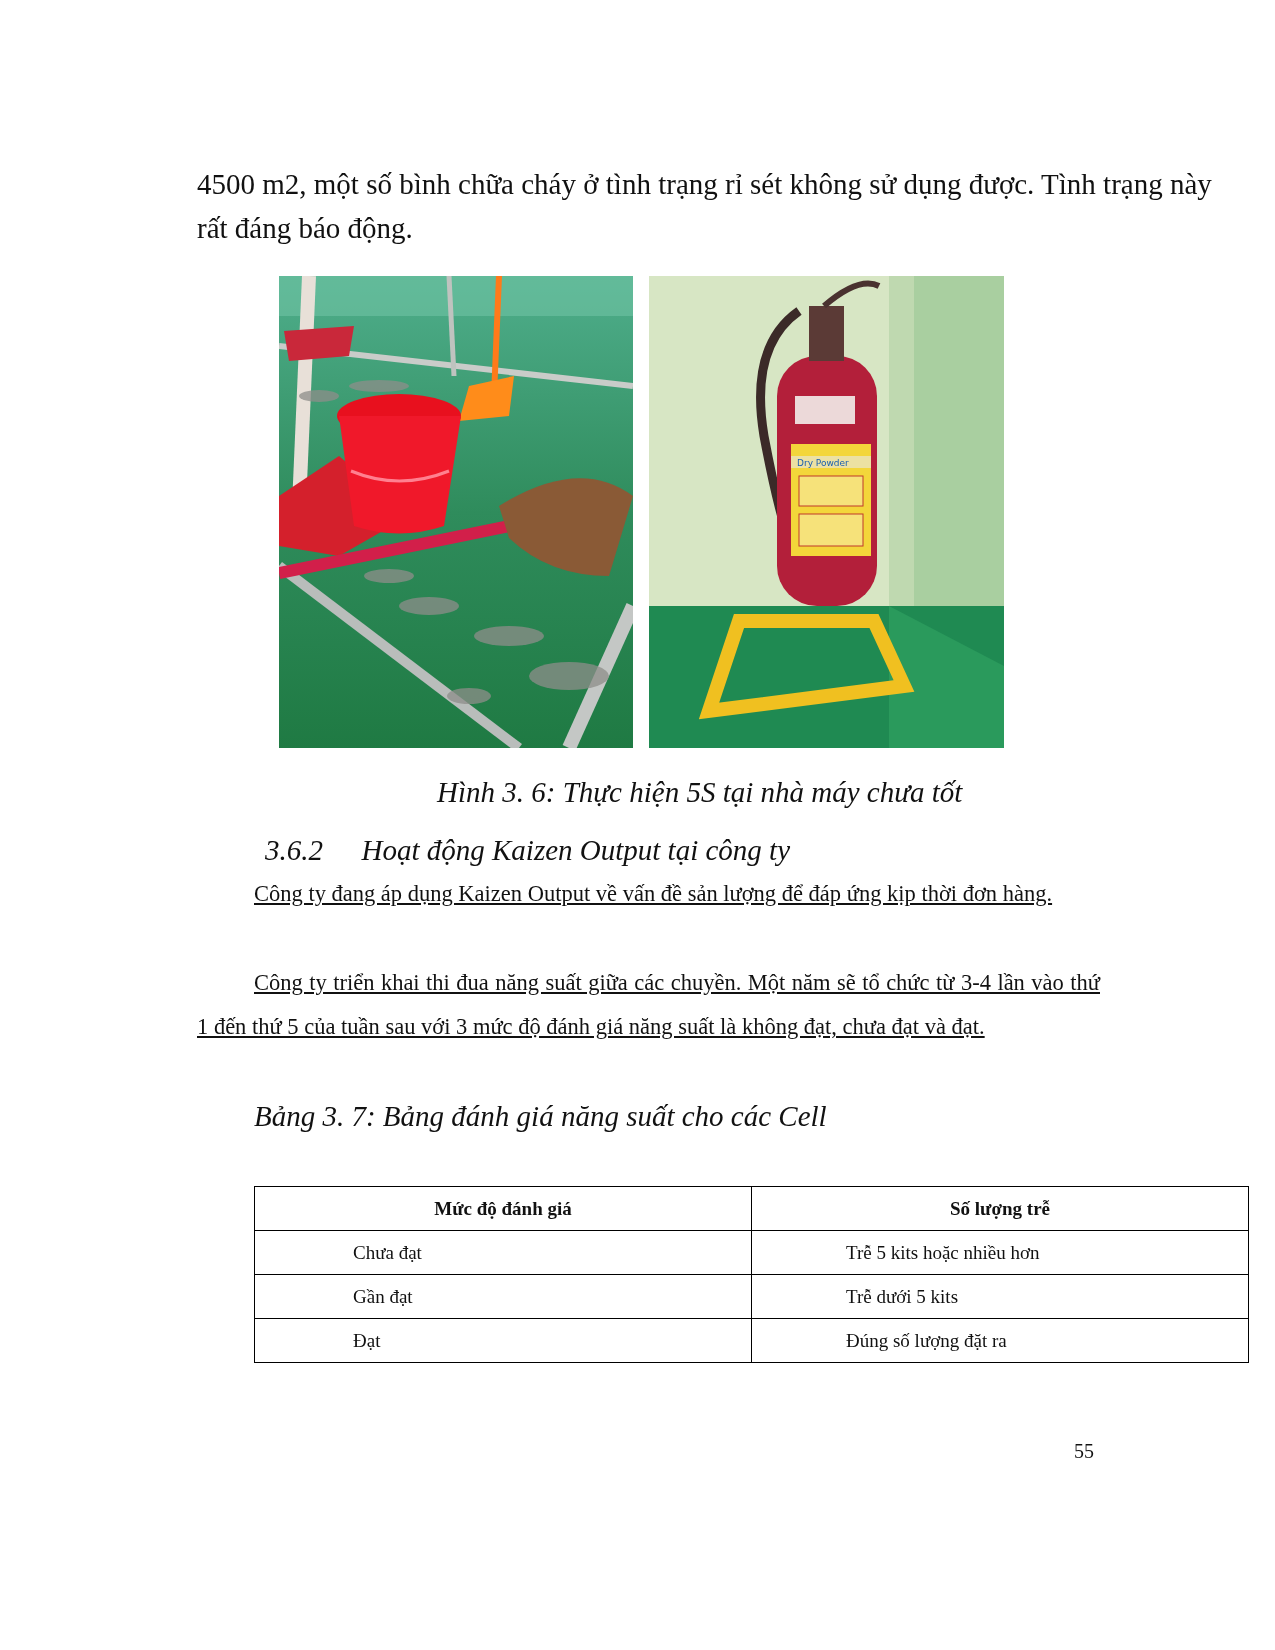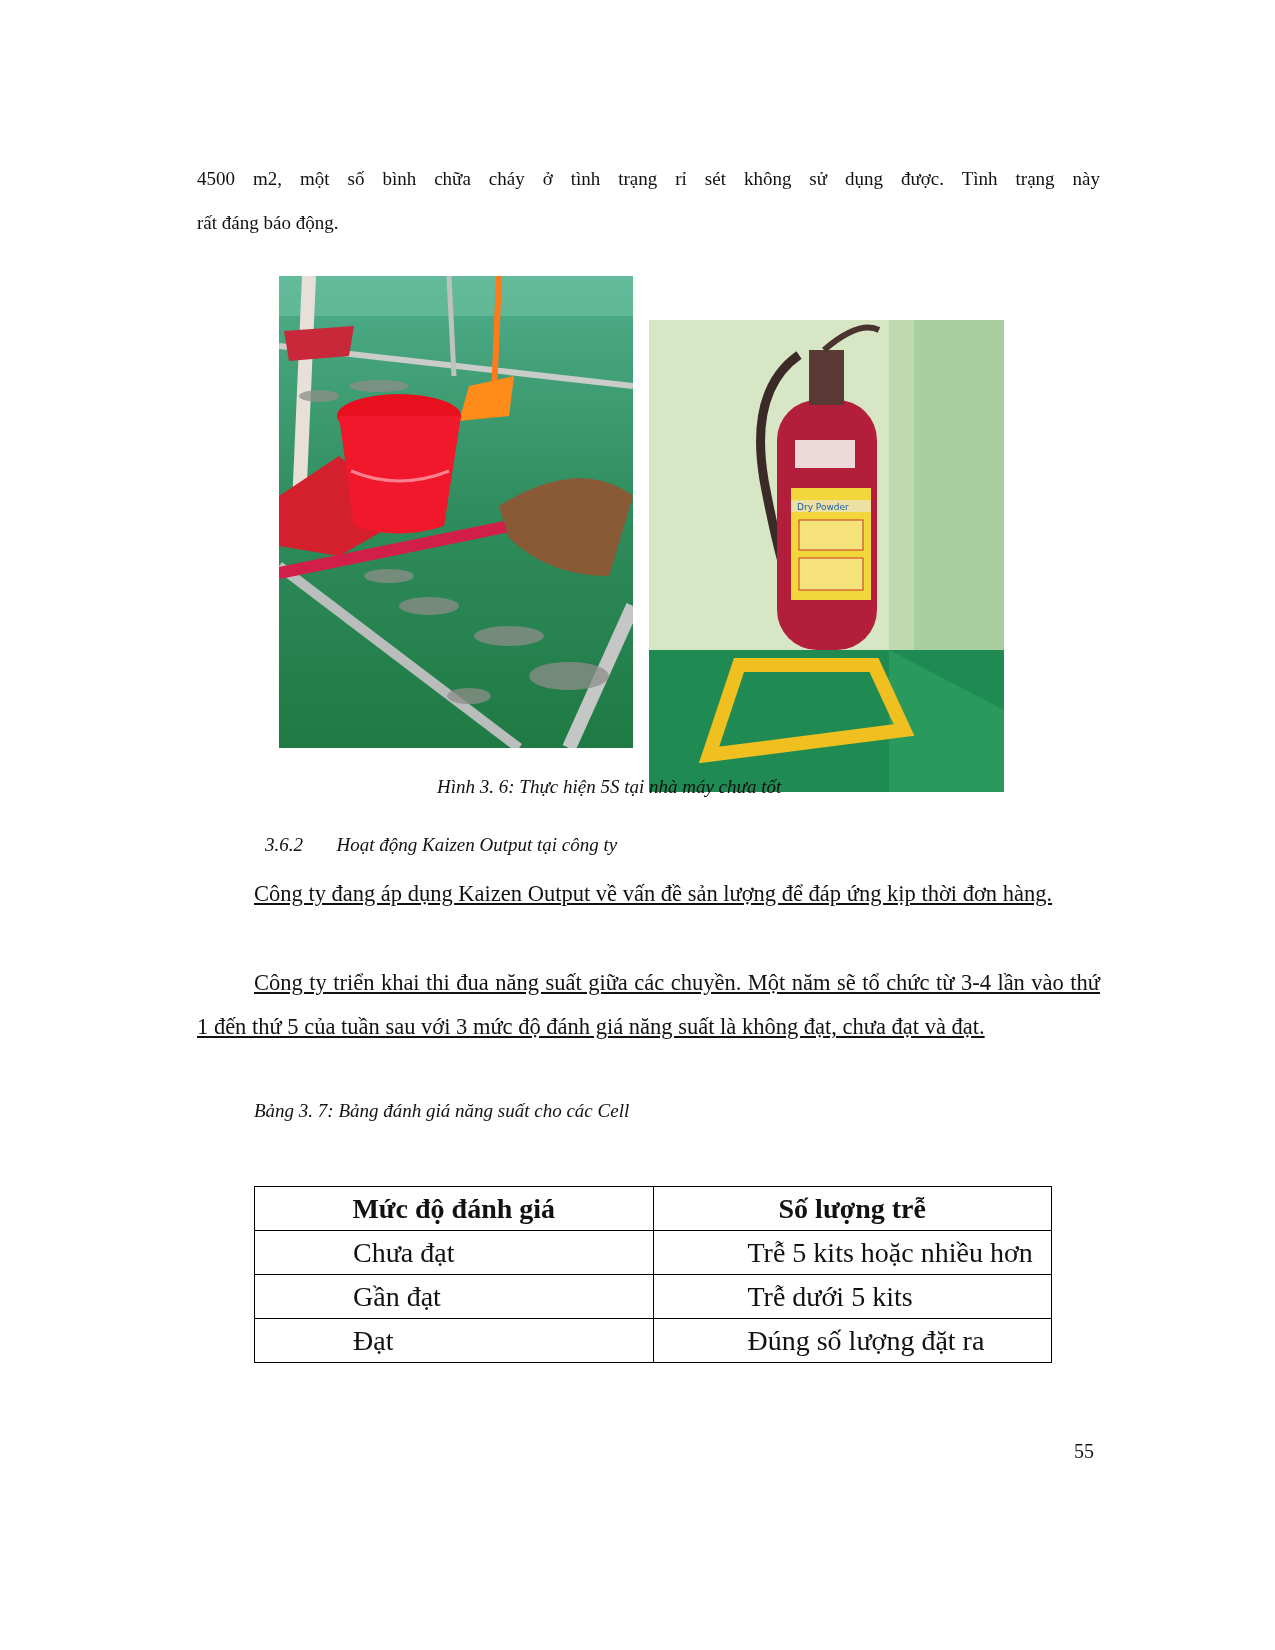--- a/index.html
+++ b/index.html
@@ -1,23 +1,23 @@
 <!DOCTYPE html>
 <html><head>
 <meta charset="utf-8">
 <style>
   html, body { margin:0; padding:0; background:#ffffff; }
   body { width:1275px; height:1650px; position:relative; overflow:hidden;
          font-family:"Liberation Serif","DejaVu Serif",serif; color:#111; }
   .para { position:absolute; left:197px; width:903px; font-size:22.5px; line-height:44px; text-align:justify; }
   .indent { text-indent:57px;text-decoration:underline; }
-  .line { position:absolute; font-size:19px; white-space:nowrap; }
+  .line { position:absolute; font-size:29px; white-space:nowrap; }
   .italic { font-style:italic; }
   .photo { position:absolute; overflow:hidden; }
-  table.eval { position:absolute; left:254px; top:1186px; width:798px; border-collapse:collapse; font-size:28px; }
+  table.eval { position:absolute; left:254px; top:1186px; width:995px; border-collapse:collapse; font-size:19px; }
   table.eval td, table.eval th { border:1.6px solid #000; height:43px; padding:0; vertical-align:middle; }
   table.eval th { font-weight:bold; text-align:center; }
   table.eval td.c1 { padding-left:98px; }
   table.eval td.c2 { padding-left:94px; }
   .pagenum { position:absolute; left:1074px; top:1440px; font-size:20px; }
 </style>
 </head>
 <body>
 
 <div class="line" style="left:197px; top:168px; width:903px; text-align:justify; text-align-last:justify;">4500 m2, một số bình chữa cháy ở tình trạng rỉ sét không sử dụng được. Tình trạng này</div>
@@ -61,21 +61,21 @@
         <ellipse cx="150" cy="330" rx="30" ry="9"></ellipse>
       <ellipse cx="230" cy="360" rx="35" ry="10"></ellipse>
         <ellipse cx="290" cy="400" rx="40" ry="14"></ellipse>
       <ellipse cx="110" cy="300" rx="25" ry="7"></ellipse>
         <ellipse cx="100" cy="110" rx="30" ry="6"></ellipse>
       <ellipse cx="190" cy="420" rx="22" ry="8"></ellipse>
     </g>
   </svg>
 </div>
 
-<div class="photo" style="left:649px; top:276px; width:355px; height:472px;margin-top:44px;">
+<div class="photo" style="left:649px; top:276px; width:355px; height:472px;">
   <svg width="355" height="472" viewBox="0 0 355 472" xmlns="http://www.w3.org/2000/svg">
     <rect width="355" height="472" fill="#d7e6c4"></rect>
     <rect x="240" y="0" width="115" height="472" fill="#bfd9b0"></rect>
     <rect x="265" y="0" width="90" height="390" fill="#a9cfa0"></rect>
     <rect x="0" y="330" width="355" height="142" fill="#1f8a52"></rect>
     <polygon points="240,330 355,390 355,472 240,472" fill="#2a9a5c"></polygon>
 
     <polygon points="90,345 225,345 255,410 60,435" fill="none" stroke="#f0c020" stroke-width="14"></polygon>
 
     <path d="M150,35 Q100,70 115,160 Q130,240 145,280" stroke="#3b2a28" stroke-width="9" fill="none"></path>

